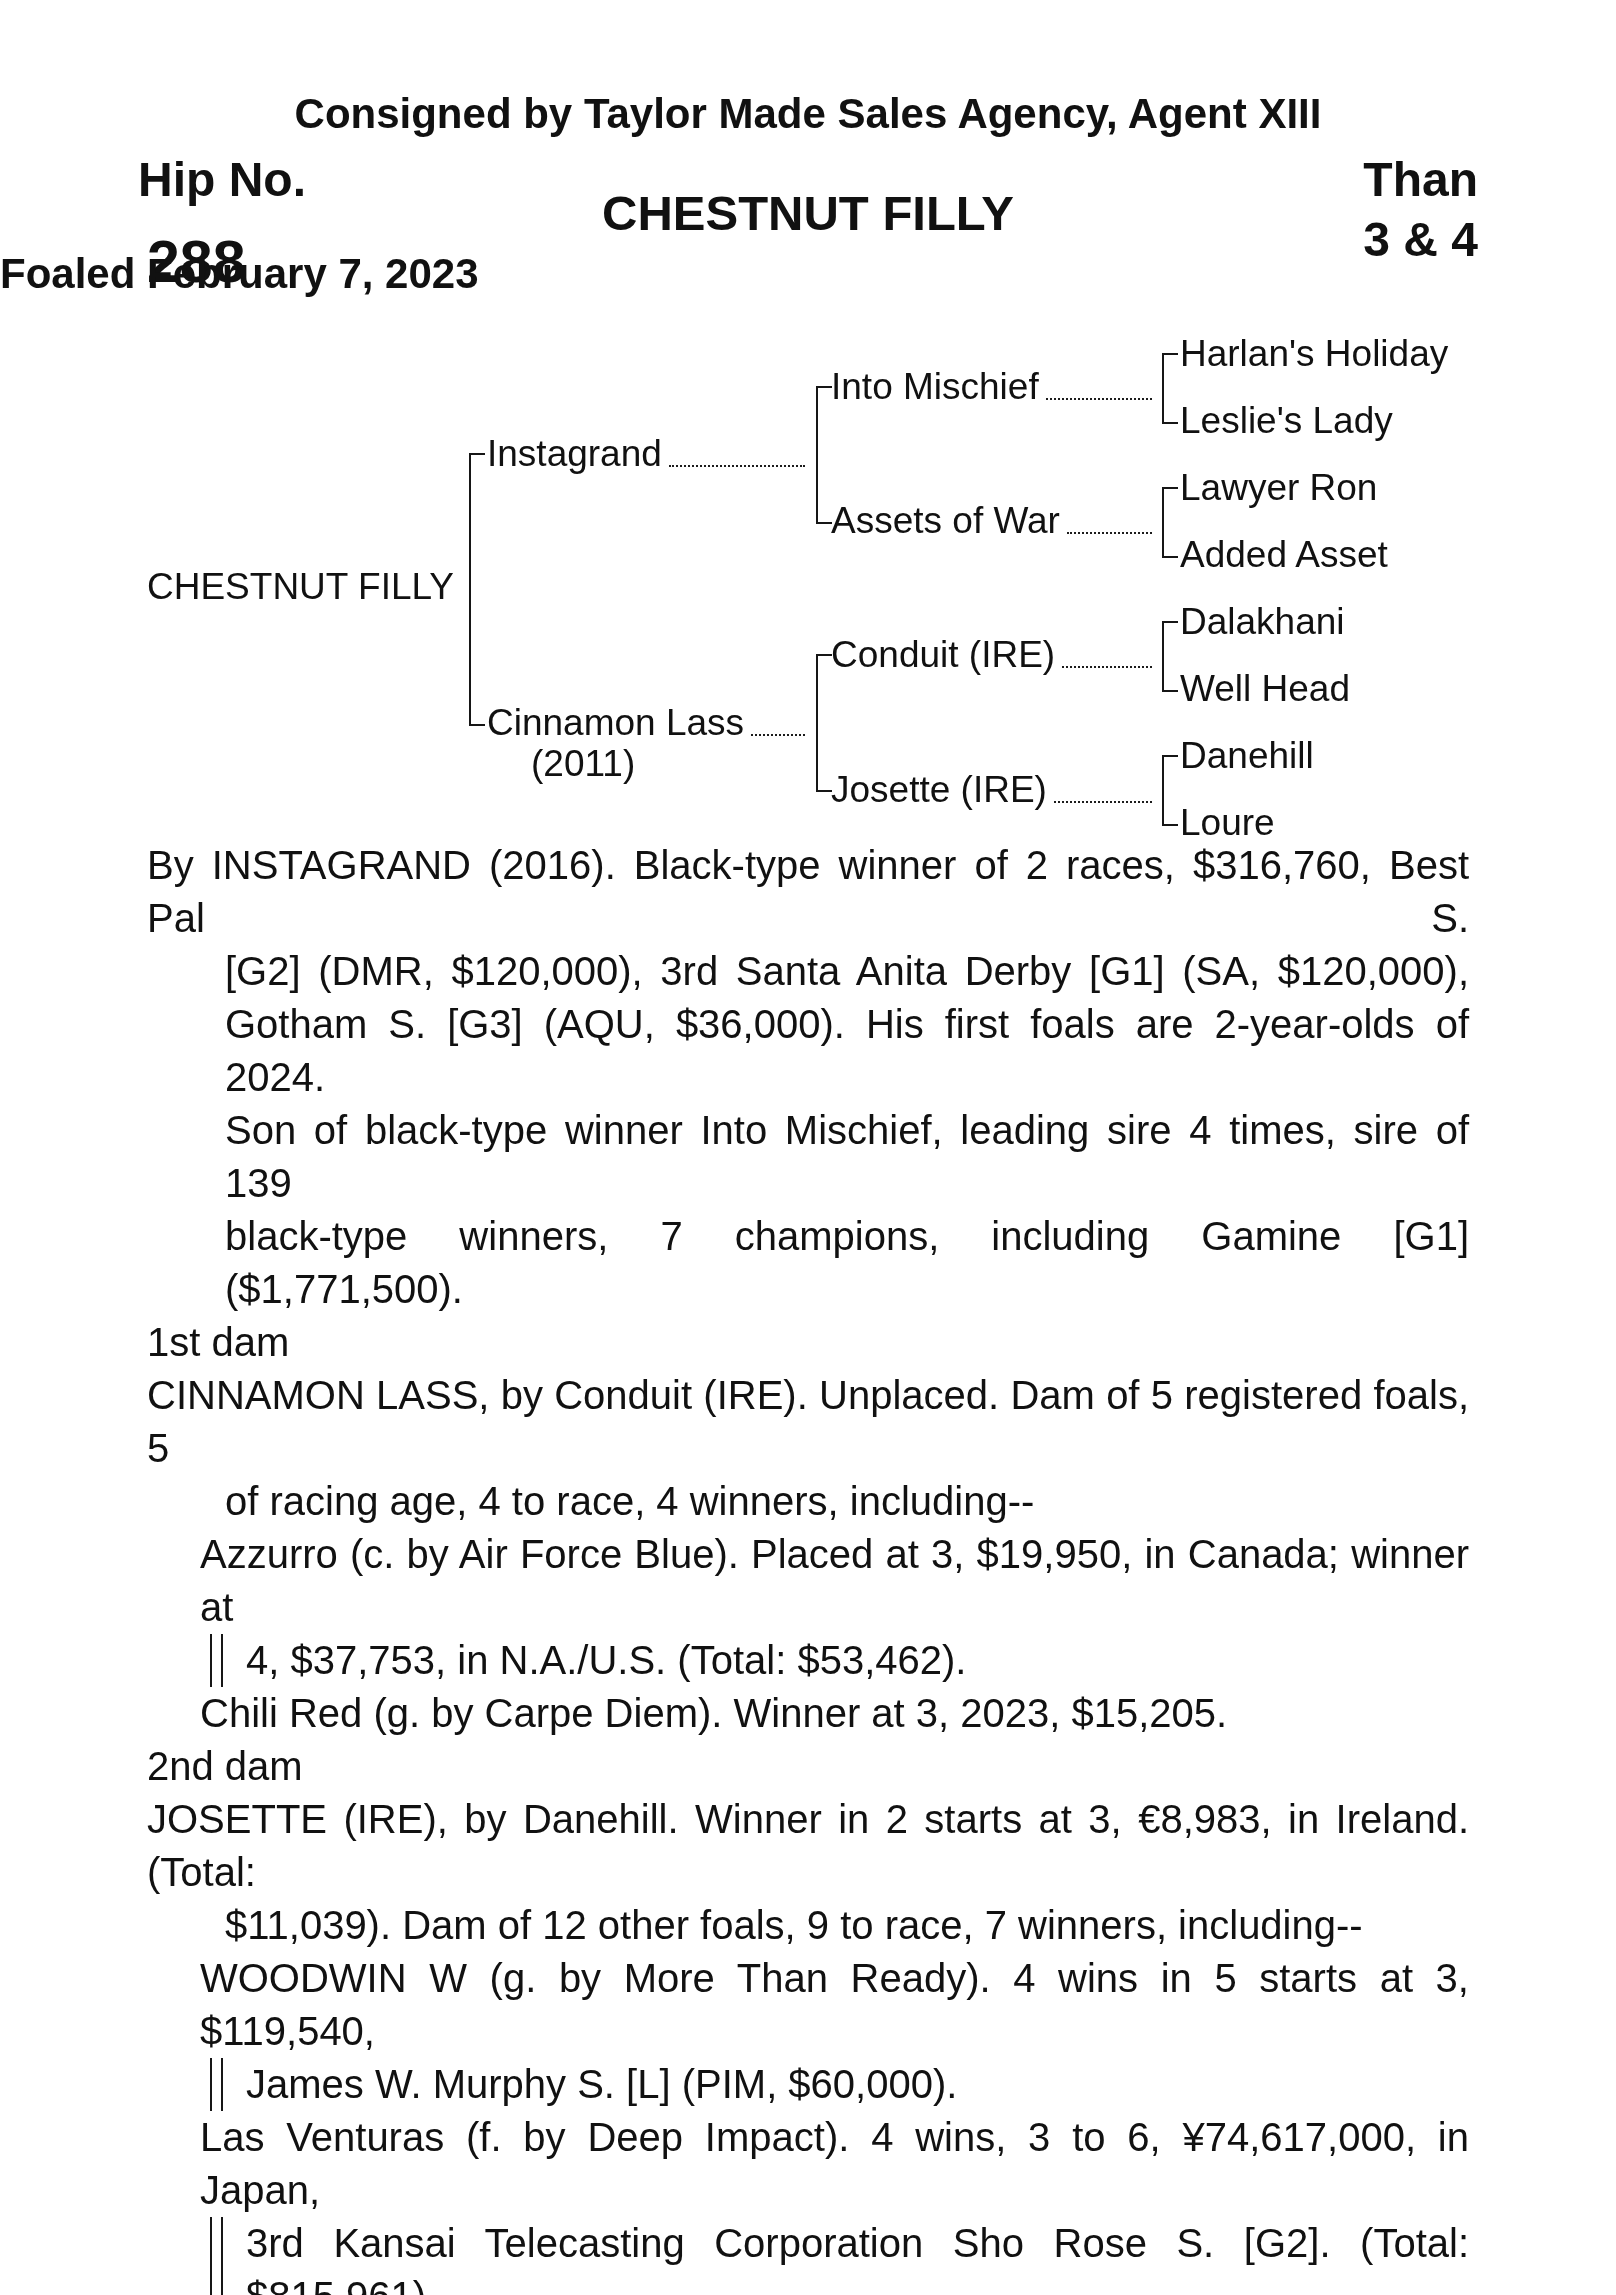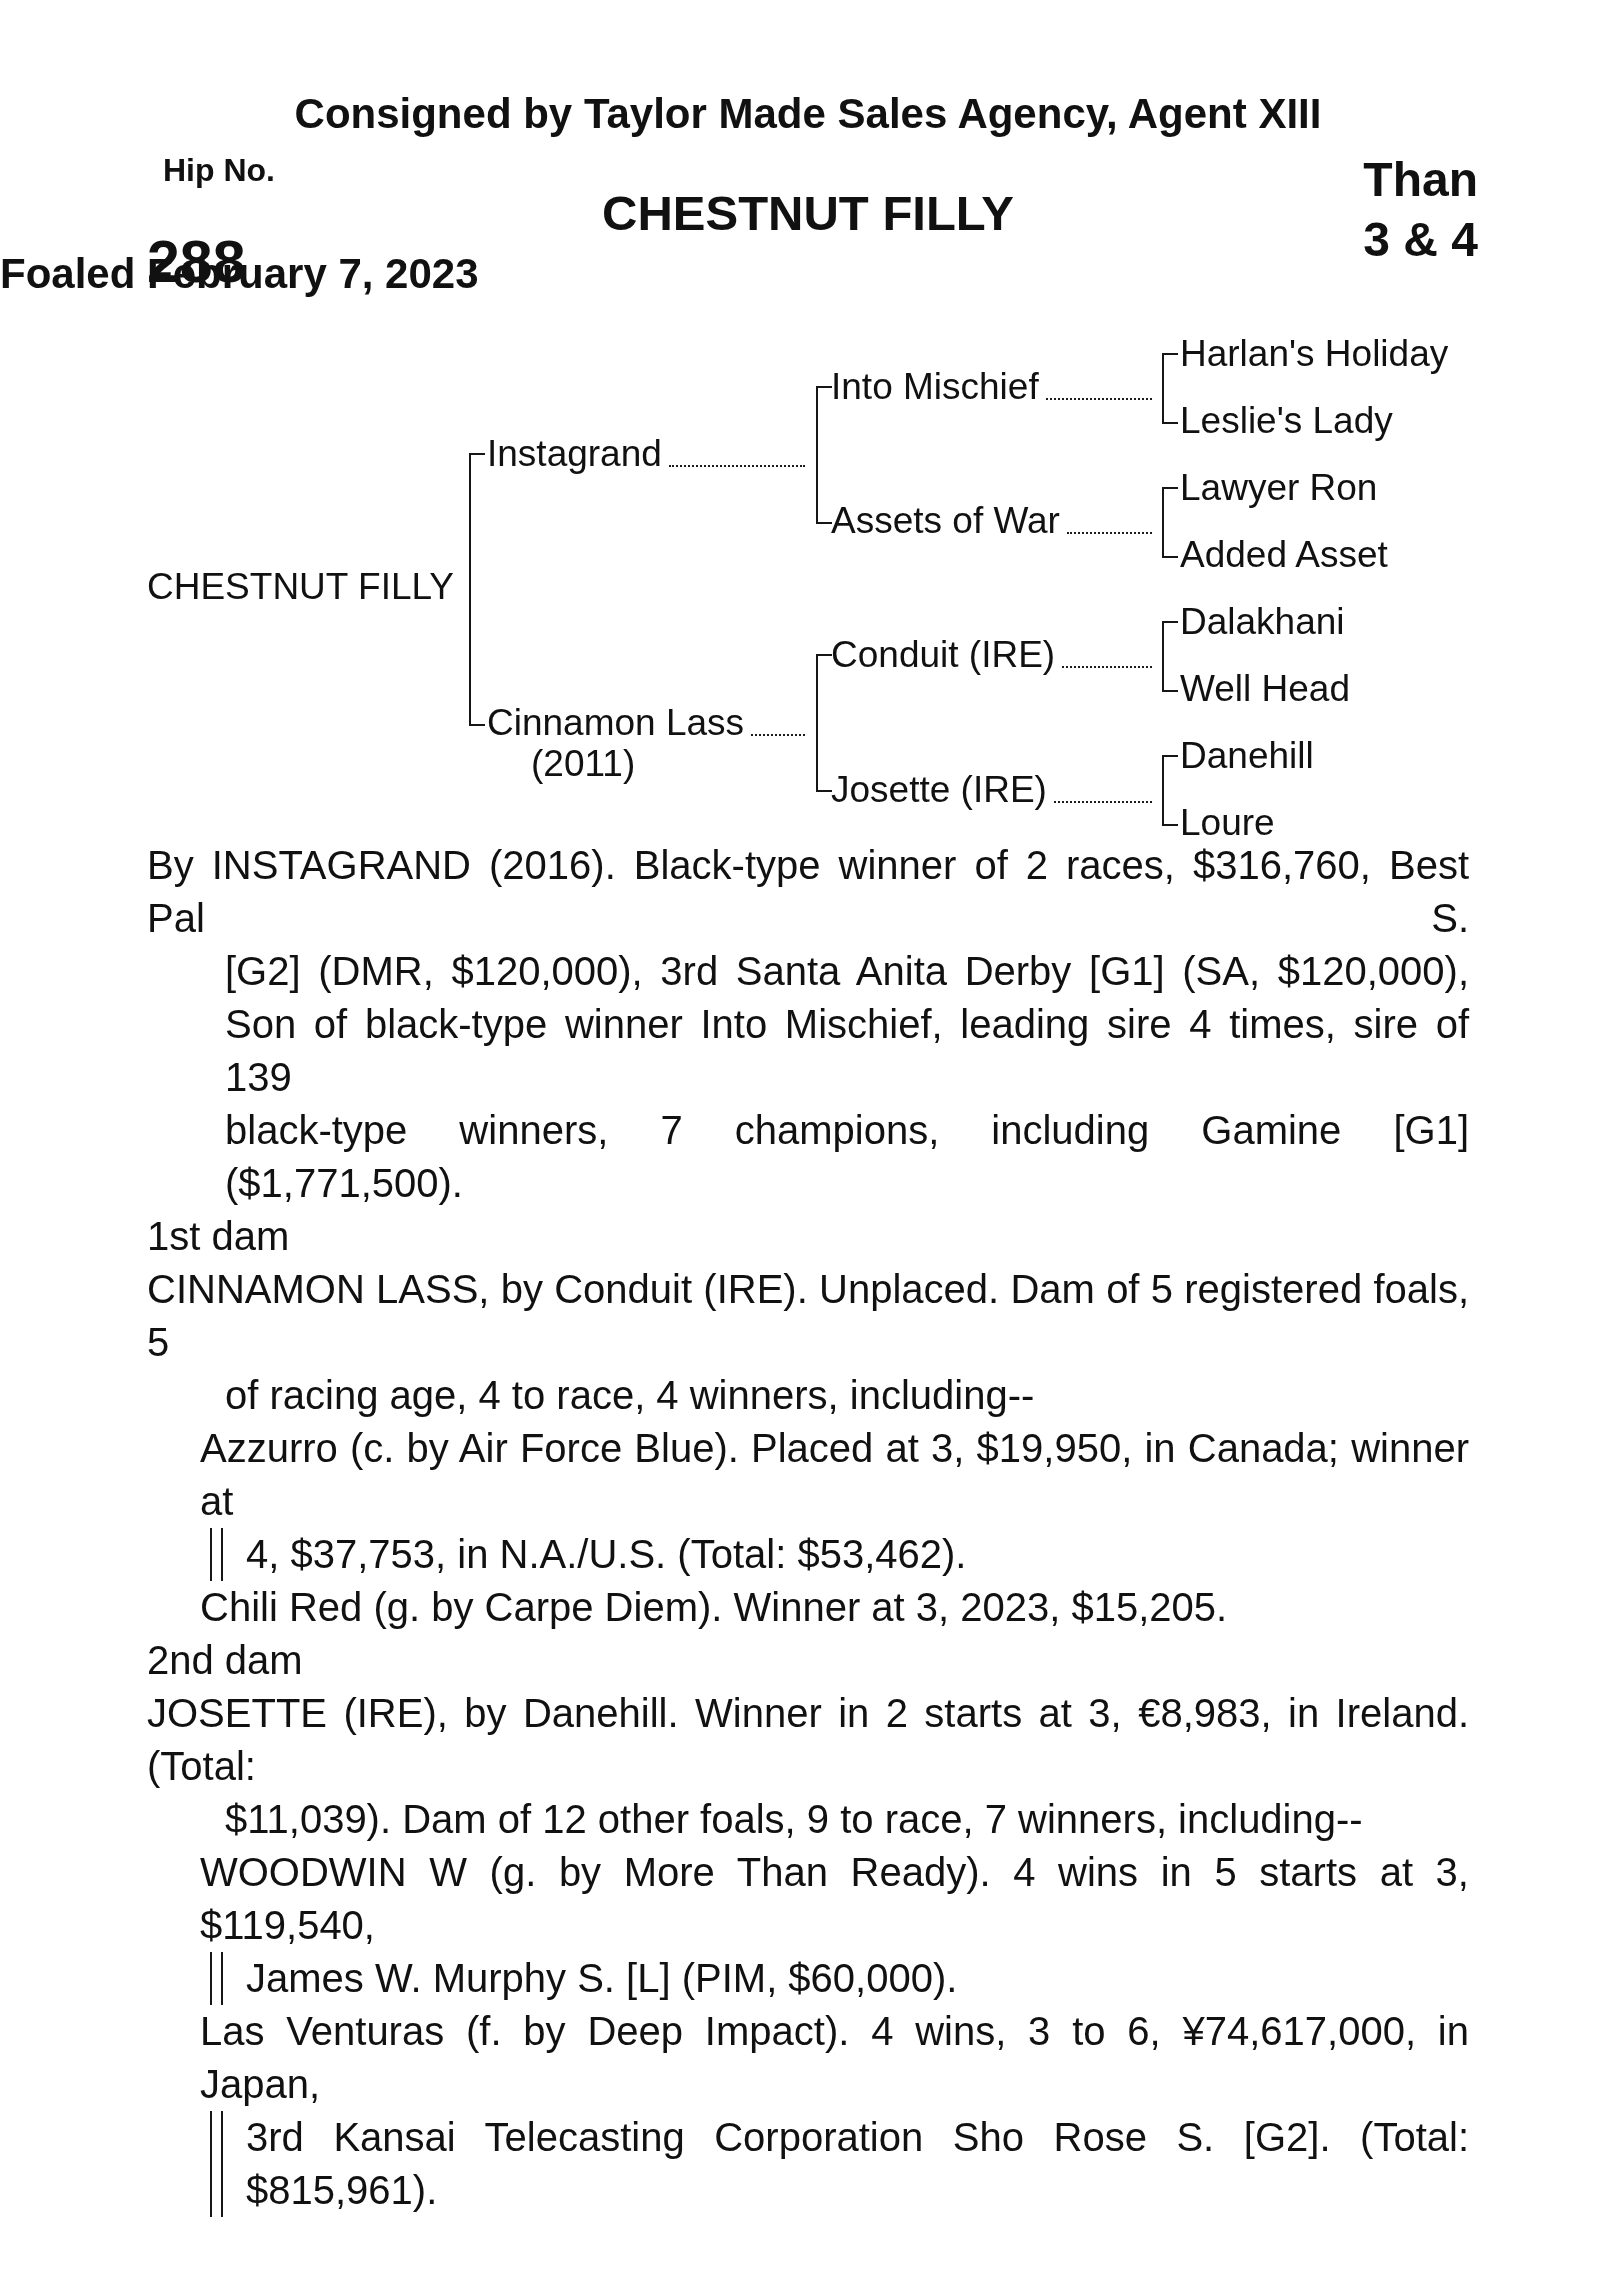--- a/index.html
+++ b/index.html
@@ -5,21 +5,21 @@
   html,body { margin:0; padding:0; background:#ffffff; }
   .page {
     position:relative; width:1616px; height:3227px; background:#fff;
     font-family:"Liberation Sans", sans-serif; color:#111;
     overflow:hidden;
   }
   .b { font-weight:normal; }
   
   .consignor { position:absolute; left:0; top:90px; width:100%; text-align:center;
     font-size:42px; font-weight:bold; white-space:nowrap; }
-  .hip-label  { position:absolute; left:163px; top:152px; font-size:32px; font-weight:bold; }
+  .hip-label  { position:absolute; left:138px; top:152px; font-size:48px; font-weight:bold; }
   .hip-num    { position:absolute; left:147px; top:228px; font-size:59px; font-weight:bold; }
   .barn-label { position:absolute; right:138px; top:152px; font-size:48px; font-weight:bold; text-align:right; }
   .barn-num   { position:absolute; right:138px; top:212px; font-size:48px; font-weight:bold; }
   .title  { position:absolute; left:0; top:185px; width:100%; text-align:center; font-size:49px; font-weight:bold; }
   .foaled { position:absolute; left:0; top:250px; width:100%; text-align:left; font-size:42px; font-weight:bold; }
   
   .ped-name { position:absolute; font-size:37px; line-height:41px; white-space:nowrap; }
   .ped-row { display:flex; align-items:flex-end; }
   .leader { flex:1 1 auto; border-bottom:2.8px dotted #1c1c1c; margin:0 2.8px 7.3px 7.3px; min-width:18.4px; }
   .sub { padding-left:44px; }
@@ -126,20 +126,21 @@
     <div class="br br3b"></div>
     <div class="br br4a"></div>
     <div class="br br4b"></div>
     <div class="br br4c"></div>
     <div class="br br4d"></div>
   </div>
 
   <div class="body-text" id="body-lines">
       <div class="ln p0 just"><span class="b">By INSTAGRAND</span><span> (2016). Black-type winner of 2 races, $316,760, Best Pal S.</span></div>
       <div class="ln pt just"><span class="b">[G2]</span><span> (DMR, $120,000), 3rd Santa Anita Derby </span><span class="b">[G1]</span><span> (SA, $120,000),</span></div>
+      <div class="ln pt just"><span>Gotham S. </span><span class="b">[G3]</span><span> (AQU, $36,000). </span><span class="b">His first foals are 2-year-olds of 2024</span><span>.</span></div>
       <div class="ln pt just"><span>Son of black-type winner Into Mischief, leading sire 4 times, sire of 139</span></div>
       <div class="ln pt just"><span>black-type winners, 7 champions, including Gamine </span><span class="b">[G1]</span><span> ($1,771,500).</span></div>
       <div class="ln p0"><span class="b">1st dam</span></div>
       <div class="ln p0 just"><span>CINNAMON LASS, by Conduit (IRE). Unplaced. Dam of 5 registered foals, 5</span></div>
       <div class="ln pt"><span>of racing age, 4 to race, 4 winners, including--</span></div>
       <div class="ln l1 just"><span>Azzurro (c. by Air Force Blue). Placed at 3, $19,950, in Canada; winner at</span></div>
       <div class="ln l1t bars2"><span>4, $37,753, in N.A./U.S. (Total: $53,462).</span></div>
       <div class="ln l1"><span>Chili Red (g. by Carpe Diem). Winner at 3, 2023, $15,205.</span></div>
       <div class="ln p0"><span class="b">2nd dam</span></div>
       <div class="ln p0 just"><span>JOSETTE (IRE), by Danehill. Winner in 2 starts at 3, €8,983, in Ireland. (Total:</span></div>

